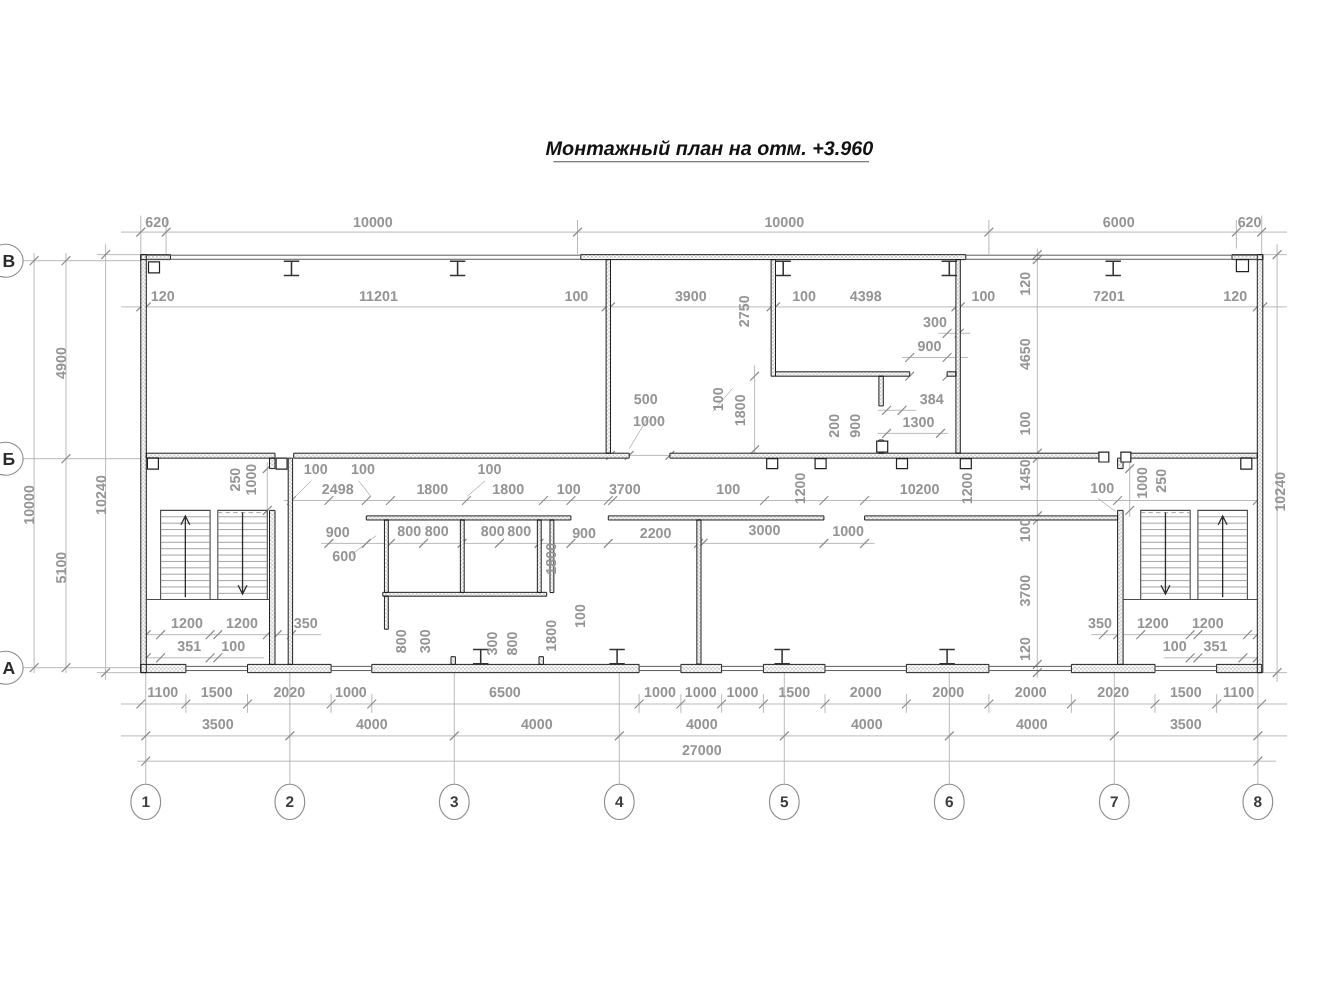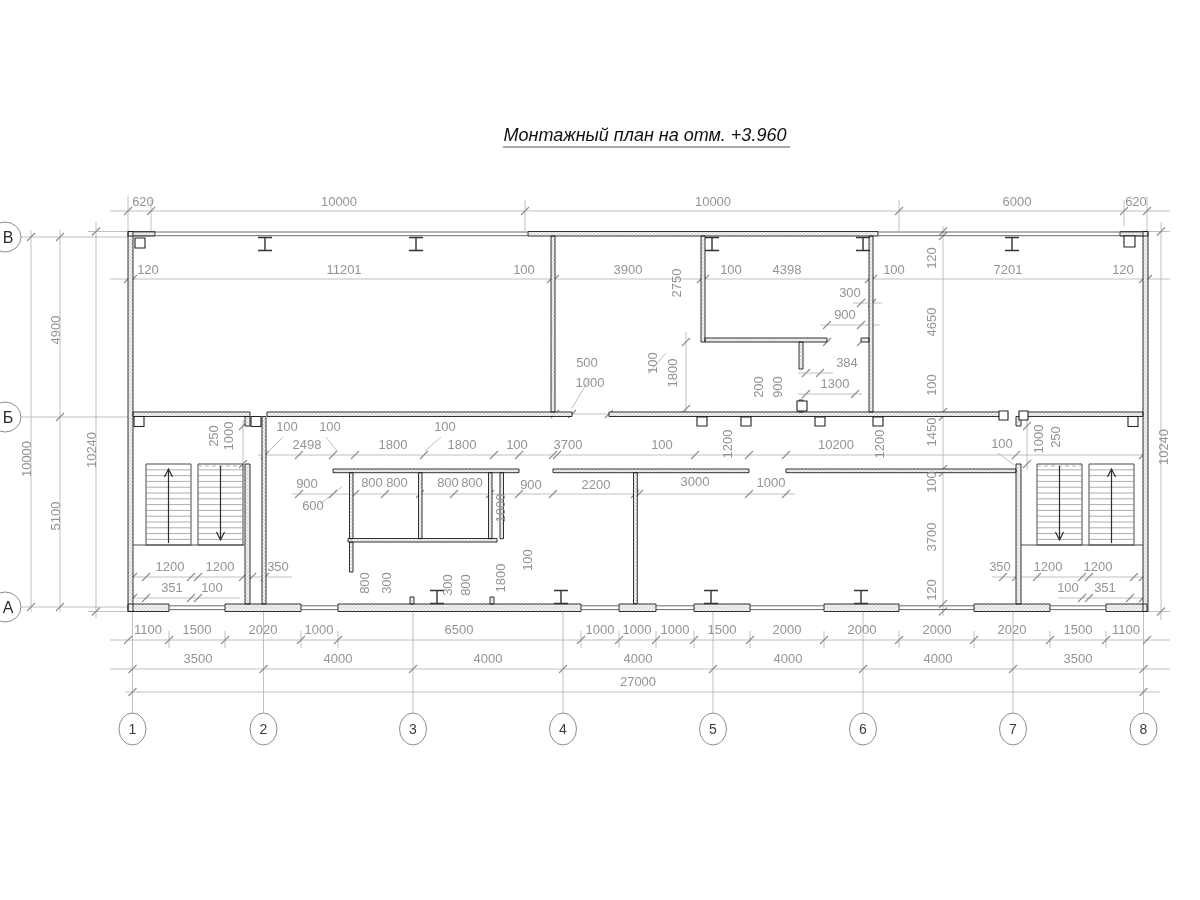--- a/index.html
+++ b/index.html
@@ -1,16 +1,16 @@
 <!DOCTYPE html>
 <html><head>
 <meta charset="utf-8">
 <style>
   html,body{margin:0;padding:0;background:#fff;}
-  .page{width:1200px;height:900px;position:relative;background:#fff;overflow:hidden;}
+  .page{width:1200px;height:900px;position:relative;background:#fff;overflow:hidden;font-weight:bold;}
   svg{display:block;}
   text{font-family:"Liberation Sans","DejaVu Sans",sans-serif;}
   .d{fill:#949494;font-size:13px;}
   .ax{fill:#3c3c3c;font-size:14px;}
   .axl{fill:#2b2b2b;font-size:16px;}
   .ttl{fill:#111;font-size:18px;font-style:italic;}
 </style>
 </head>
 <body>
 

